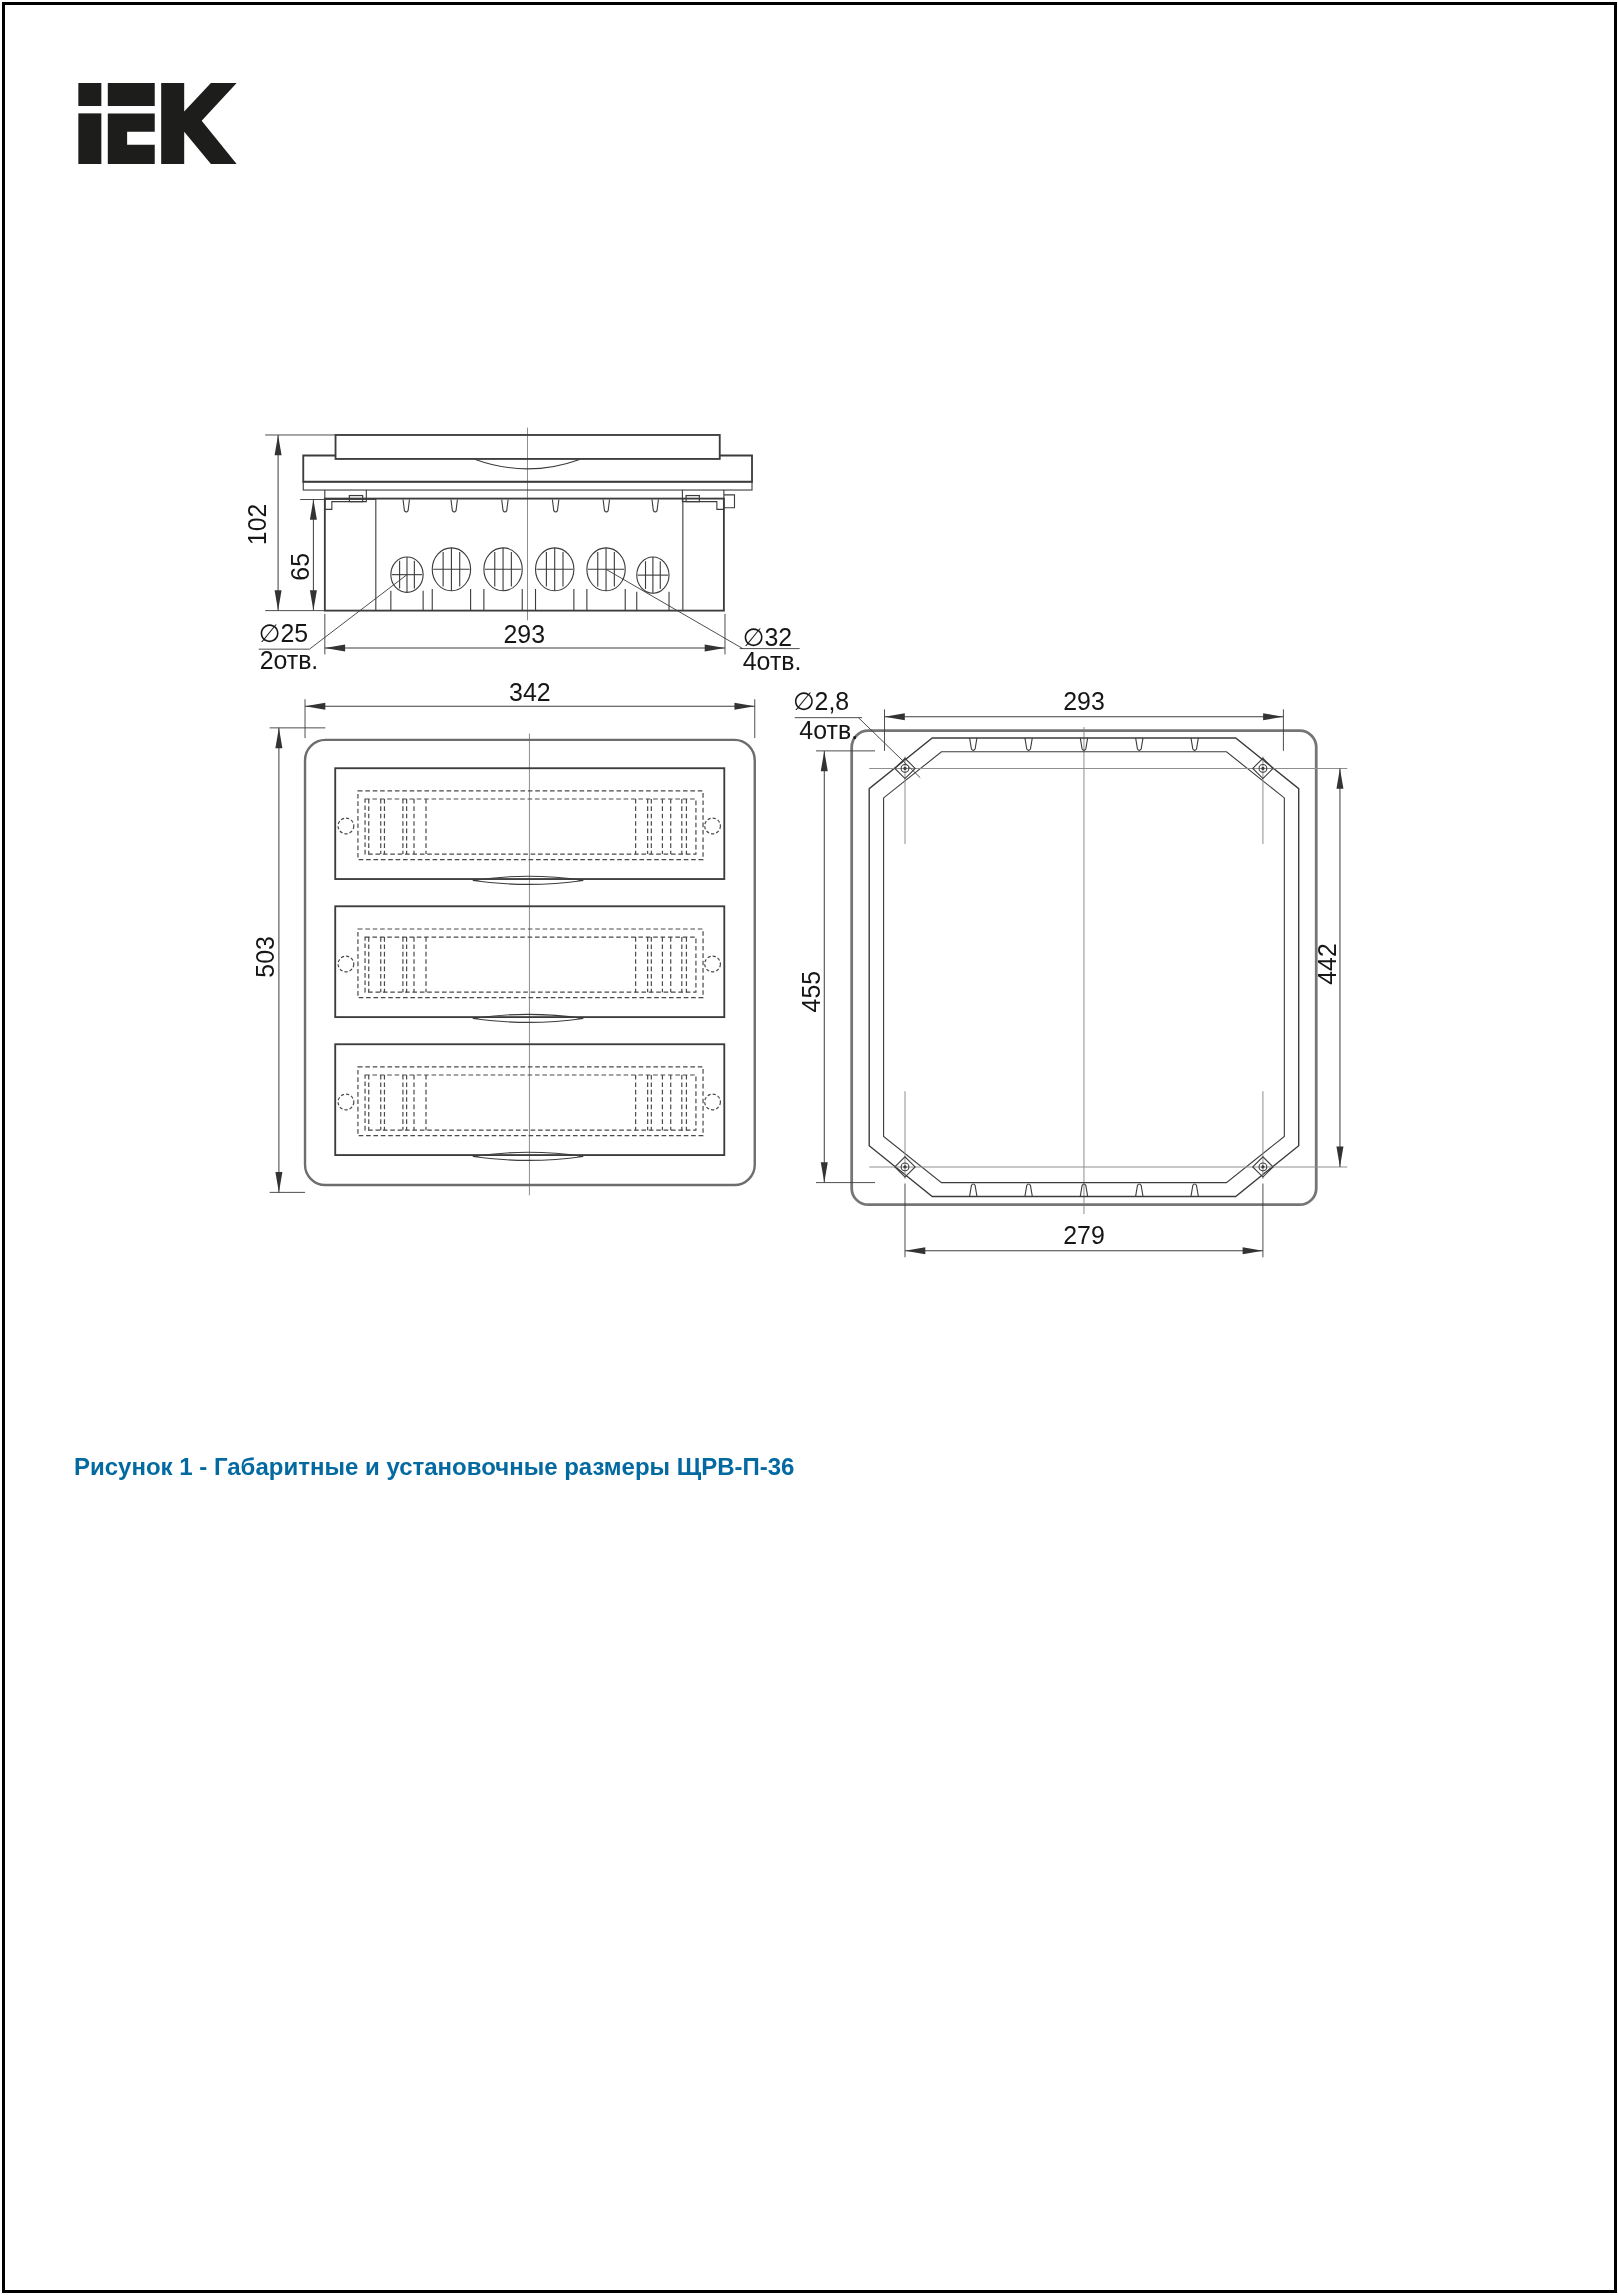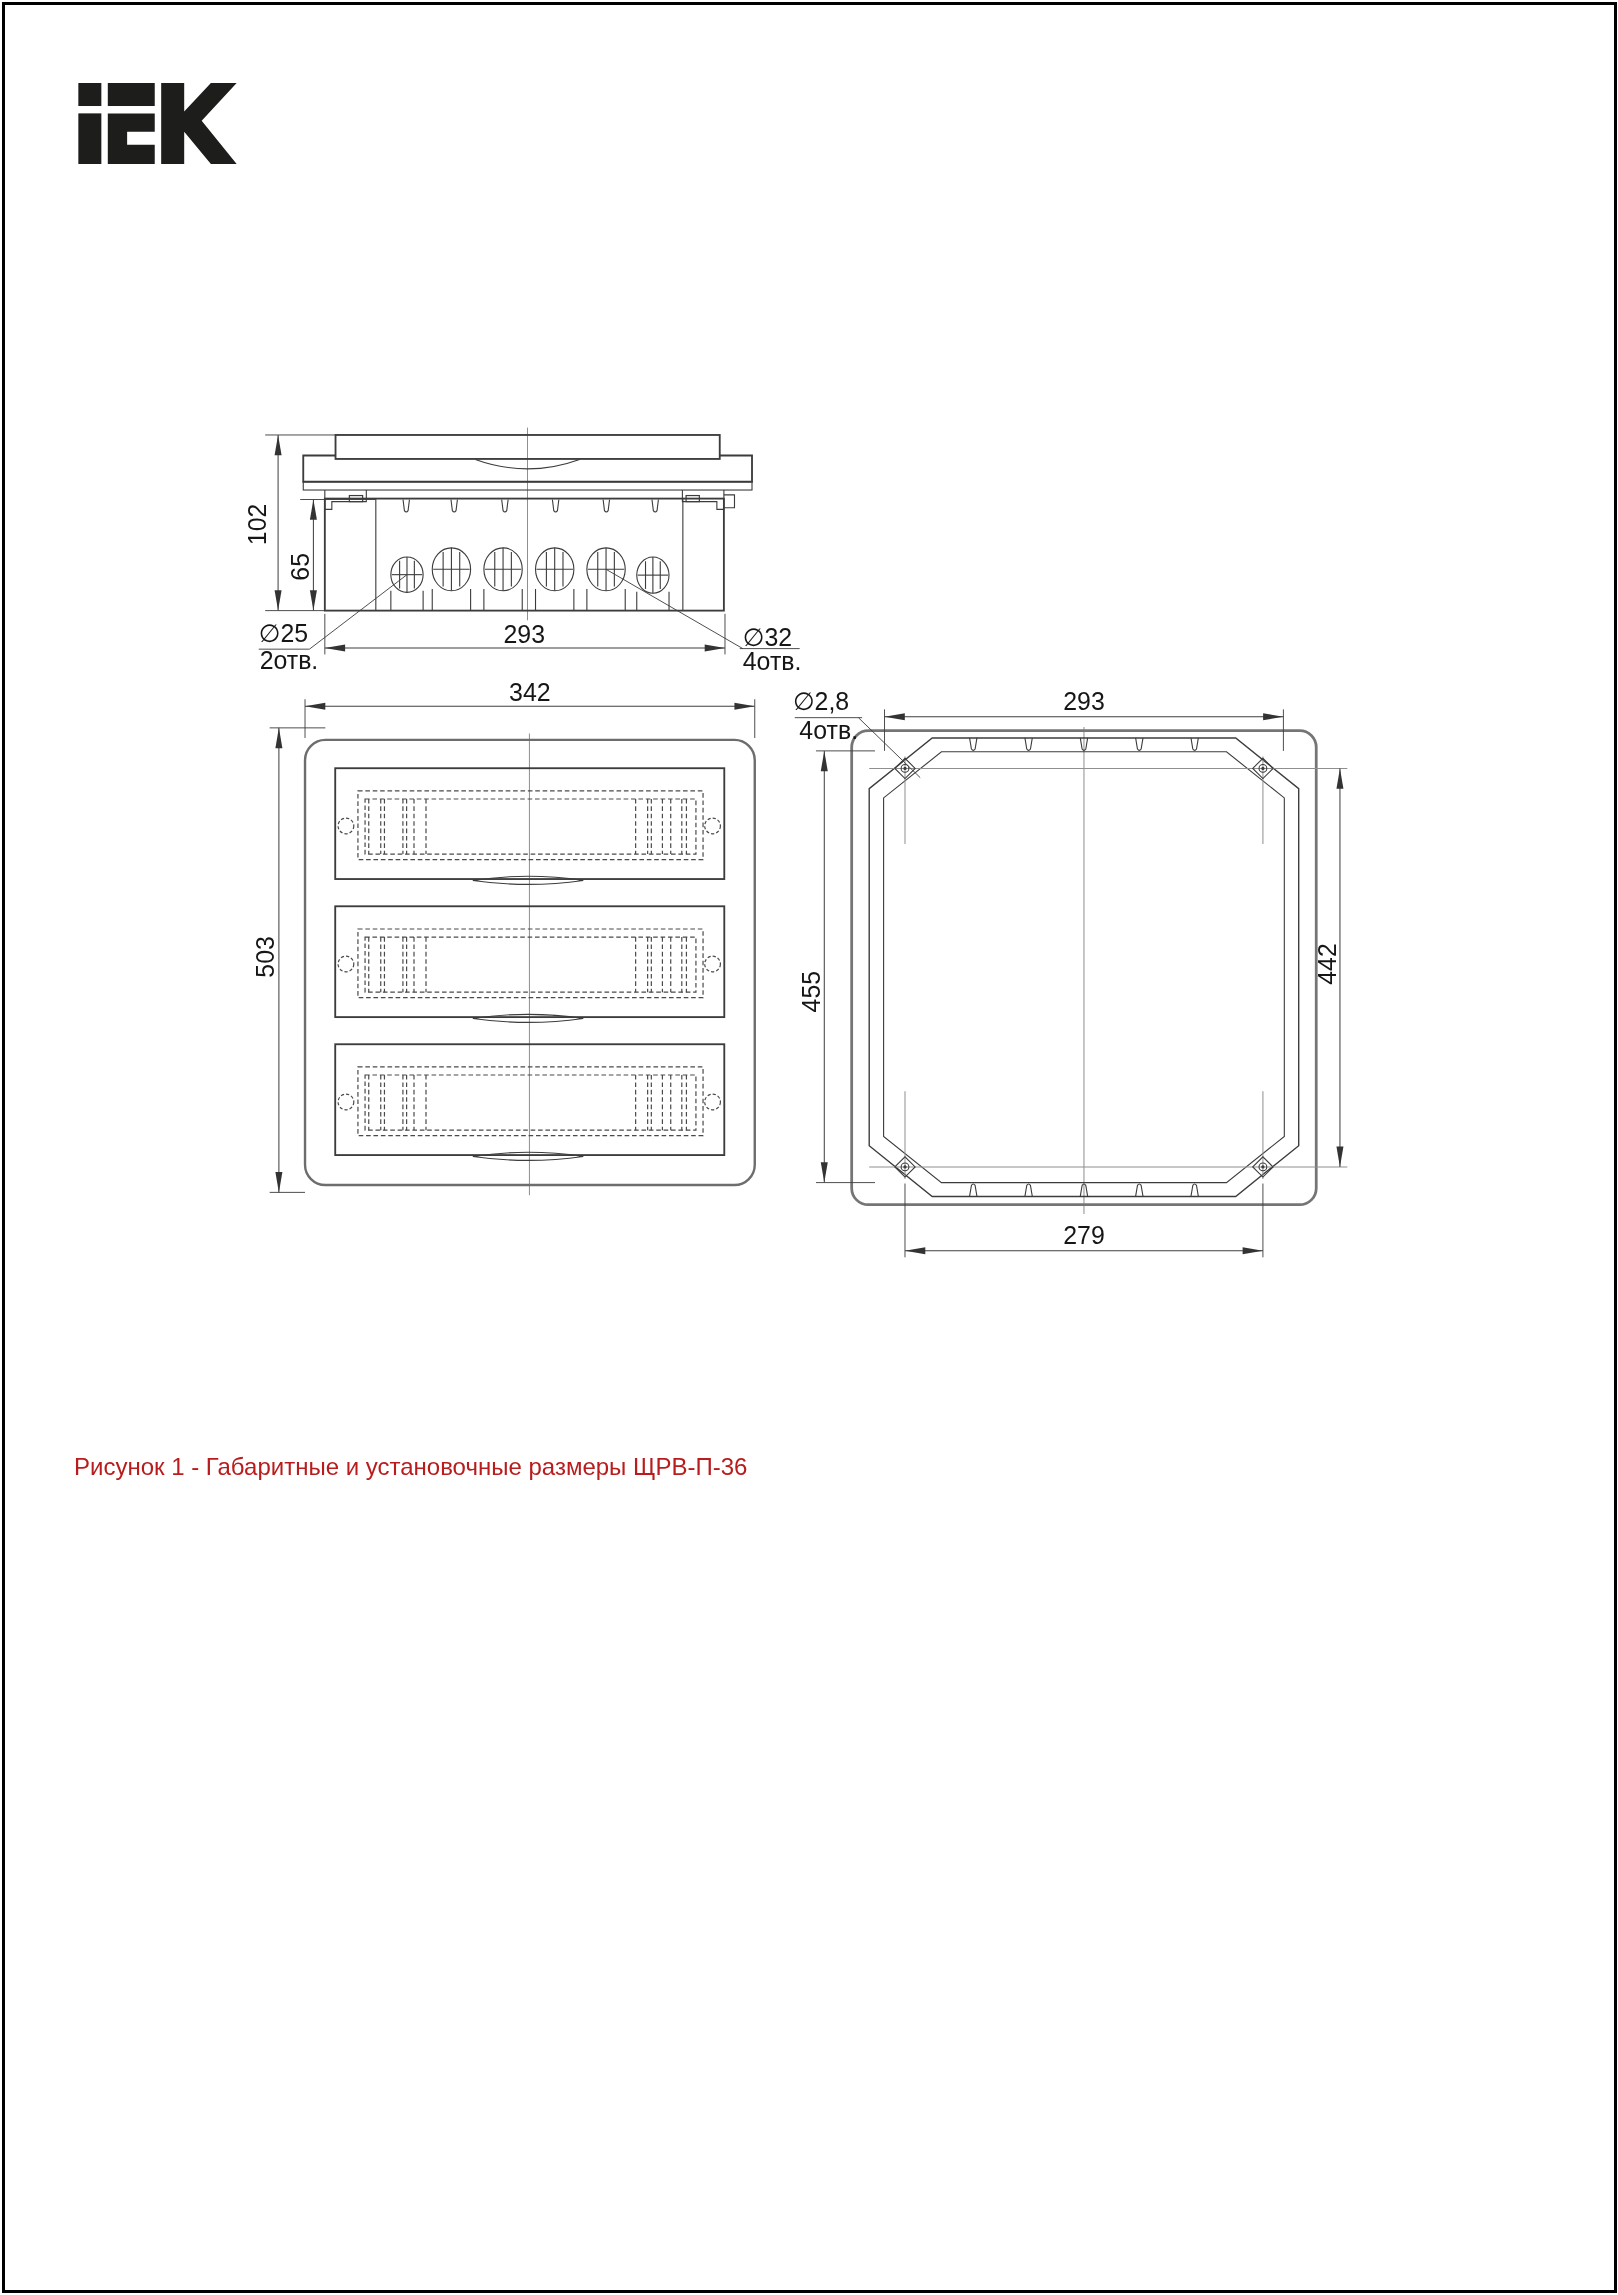--- a/index.html
+++ b/index.html
@@ -16,21 +16,21 @@
   .gbox { fill:none; stroke:#757575; stroke-width:3; }
   .fbox { fill:none; stroke:#6d6d6d; stroke-width:2.6; }
   .cl   { fill:none; stroke:#8f8f8f; stroke-width:1.1; }
   .dim  { fill:none; stroke:#3f3f3f; stroke-width:1.1; }
   .ext  { fill:none; stroke:#3f3f3f; stroke-width:1; }
   .ldr  { fill:none; stroke:#3f3f3f; stroke-width:1; }
   .dsh  { fill:none; stroke:#4a4a4a; stroke-width:1.3; stroke-dasharray:5 3; }
   .dshc { fill:none; stroke:#4a4a4a; stroke-width:1.3; stroke-dasharray:3.5 2.2; }
   .notch { fill:#fff; stroke:#3c3c3c; stroke-width:1.3; }
   text { fill:#161616; font-size:27px; font-family:"Liberation Sans","DejaVu Sans",sans-serif; }
-  .caption { position:absolute; left:74px; top:1453px; font-size:24px; color:#b91c1c; }
+  .caption { position:absolute; left:74px; top:1453px; font-size:24px; color:#0369a1;font-weight:bold; }
   .logo { position:absolute; left:78px; top:83px; }
 </style>
 </head>
 <body>
 
 <div class="page">
   <div class="page-border"></div>
 
   <svg class="logo" width="159" height="81" viewBox="0 0 172 88">
     <title>IEK</title>

